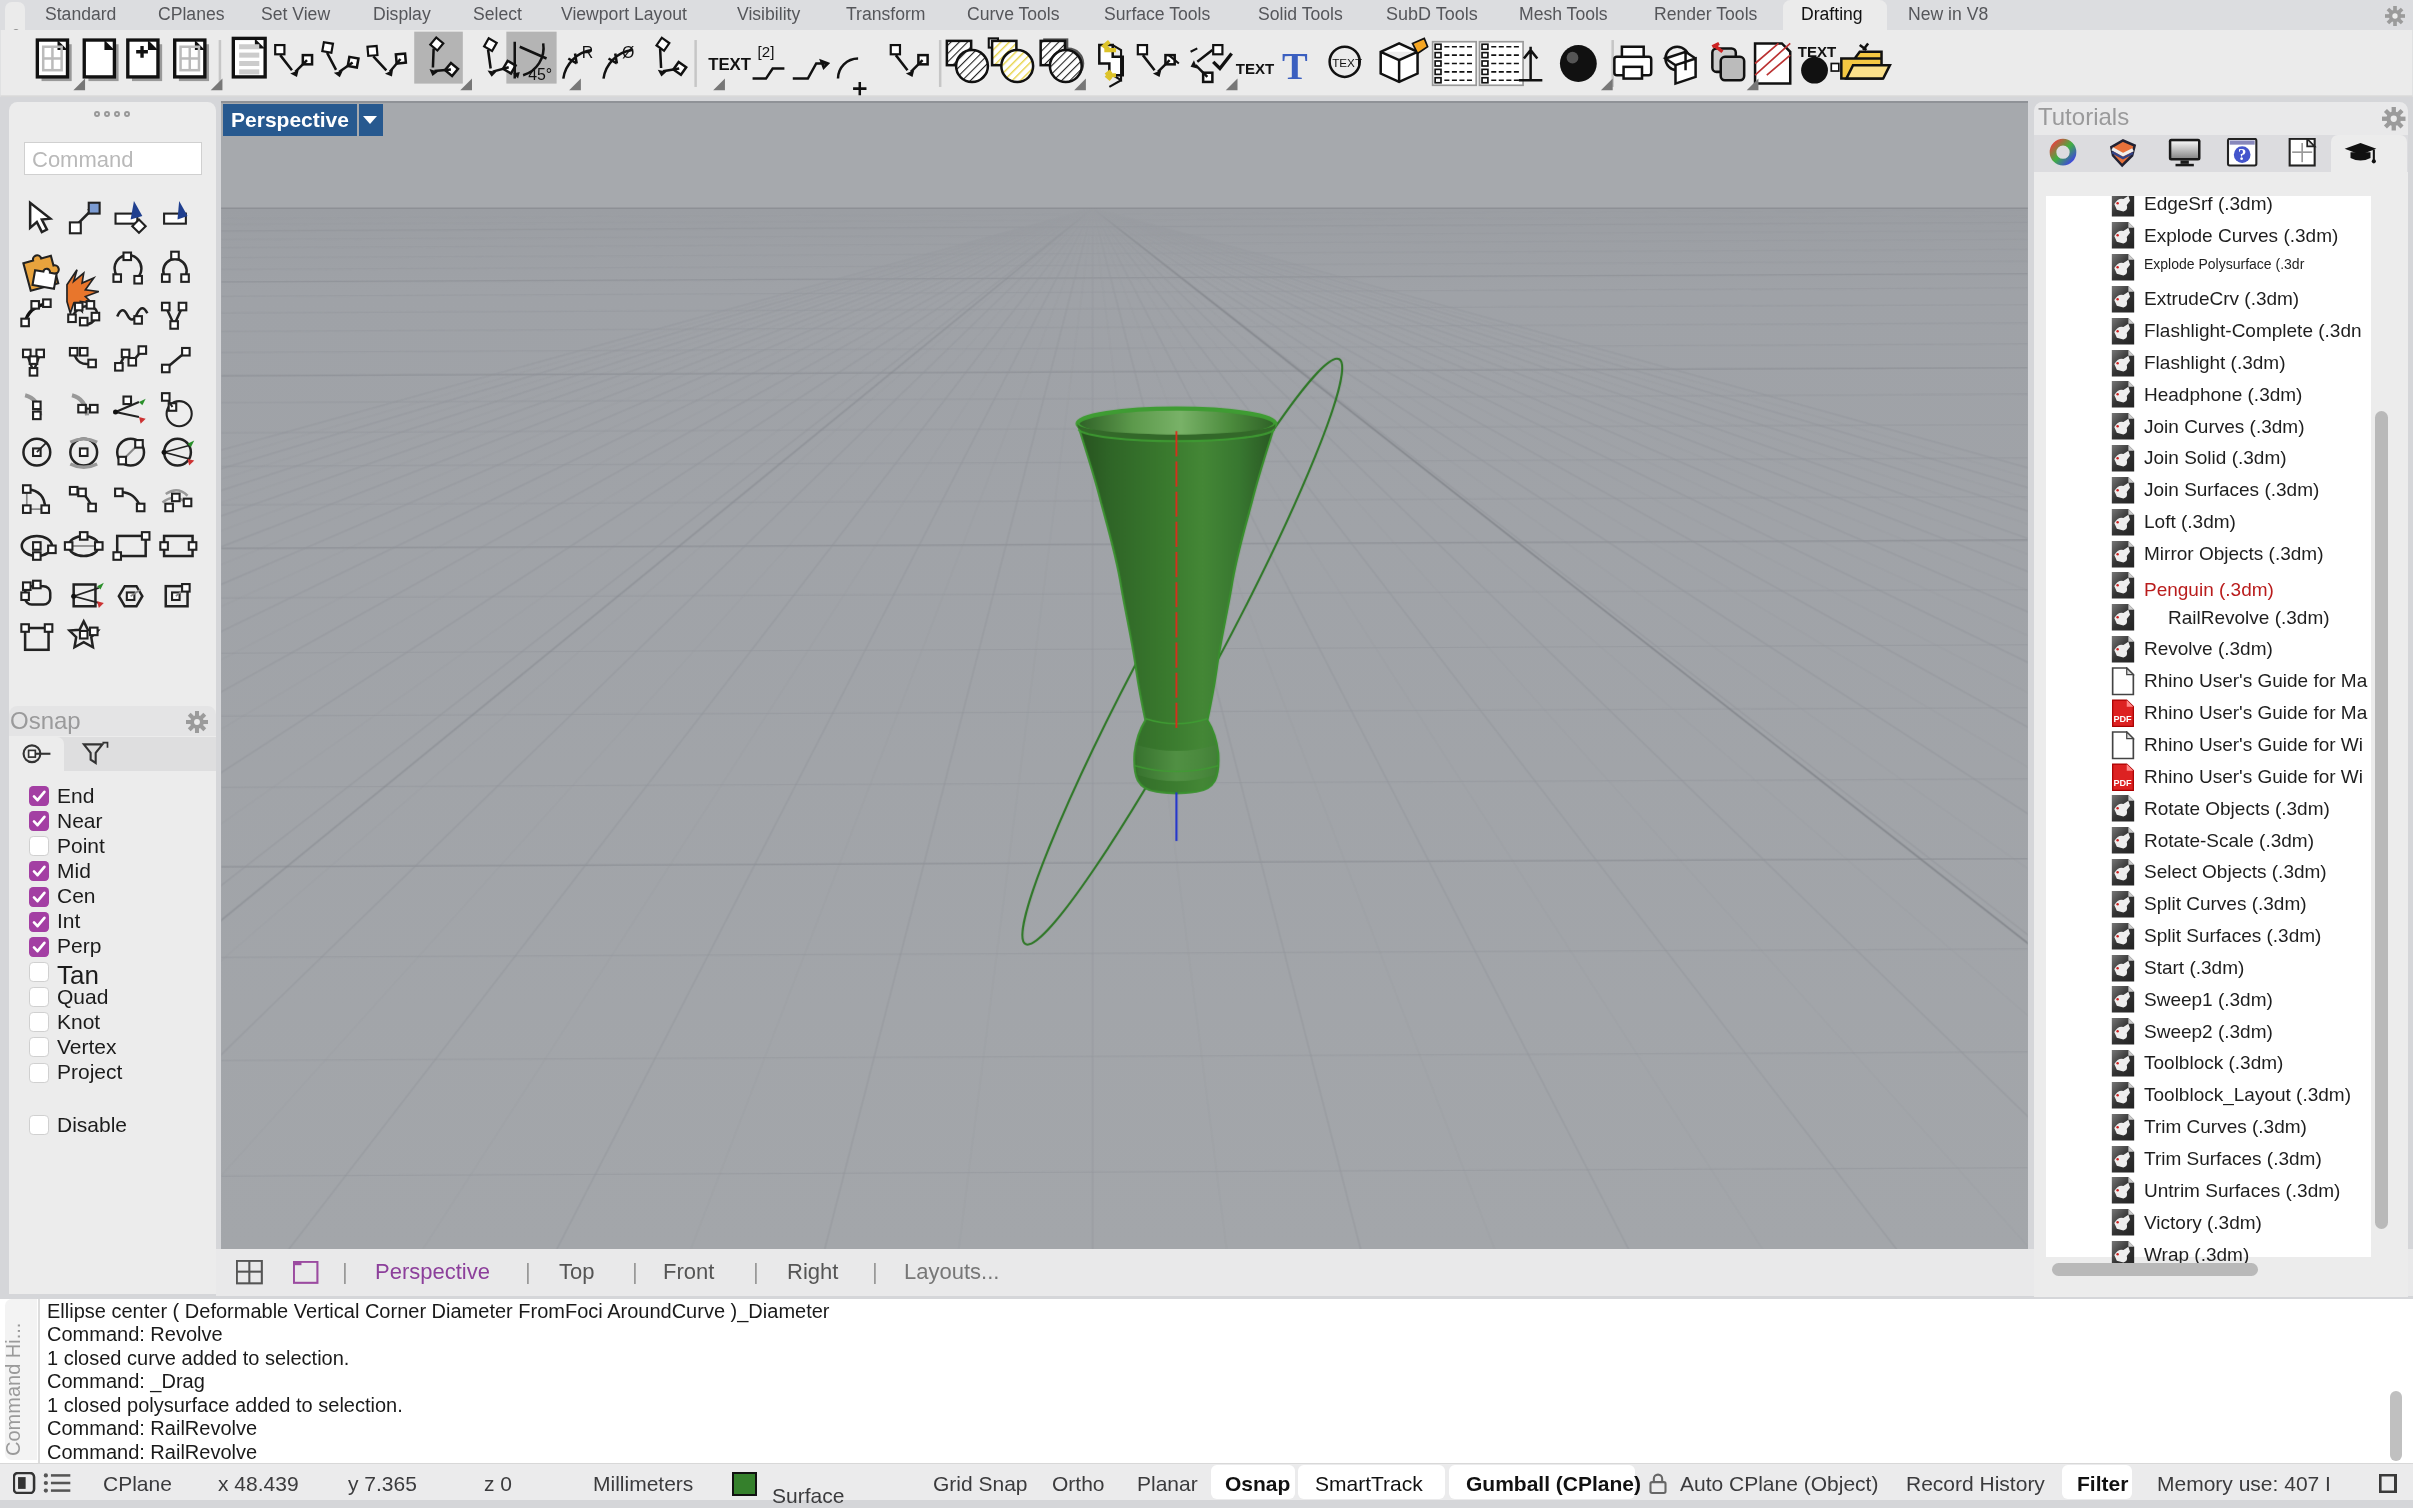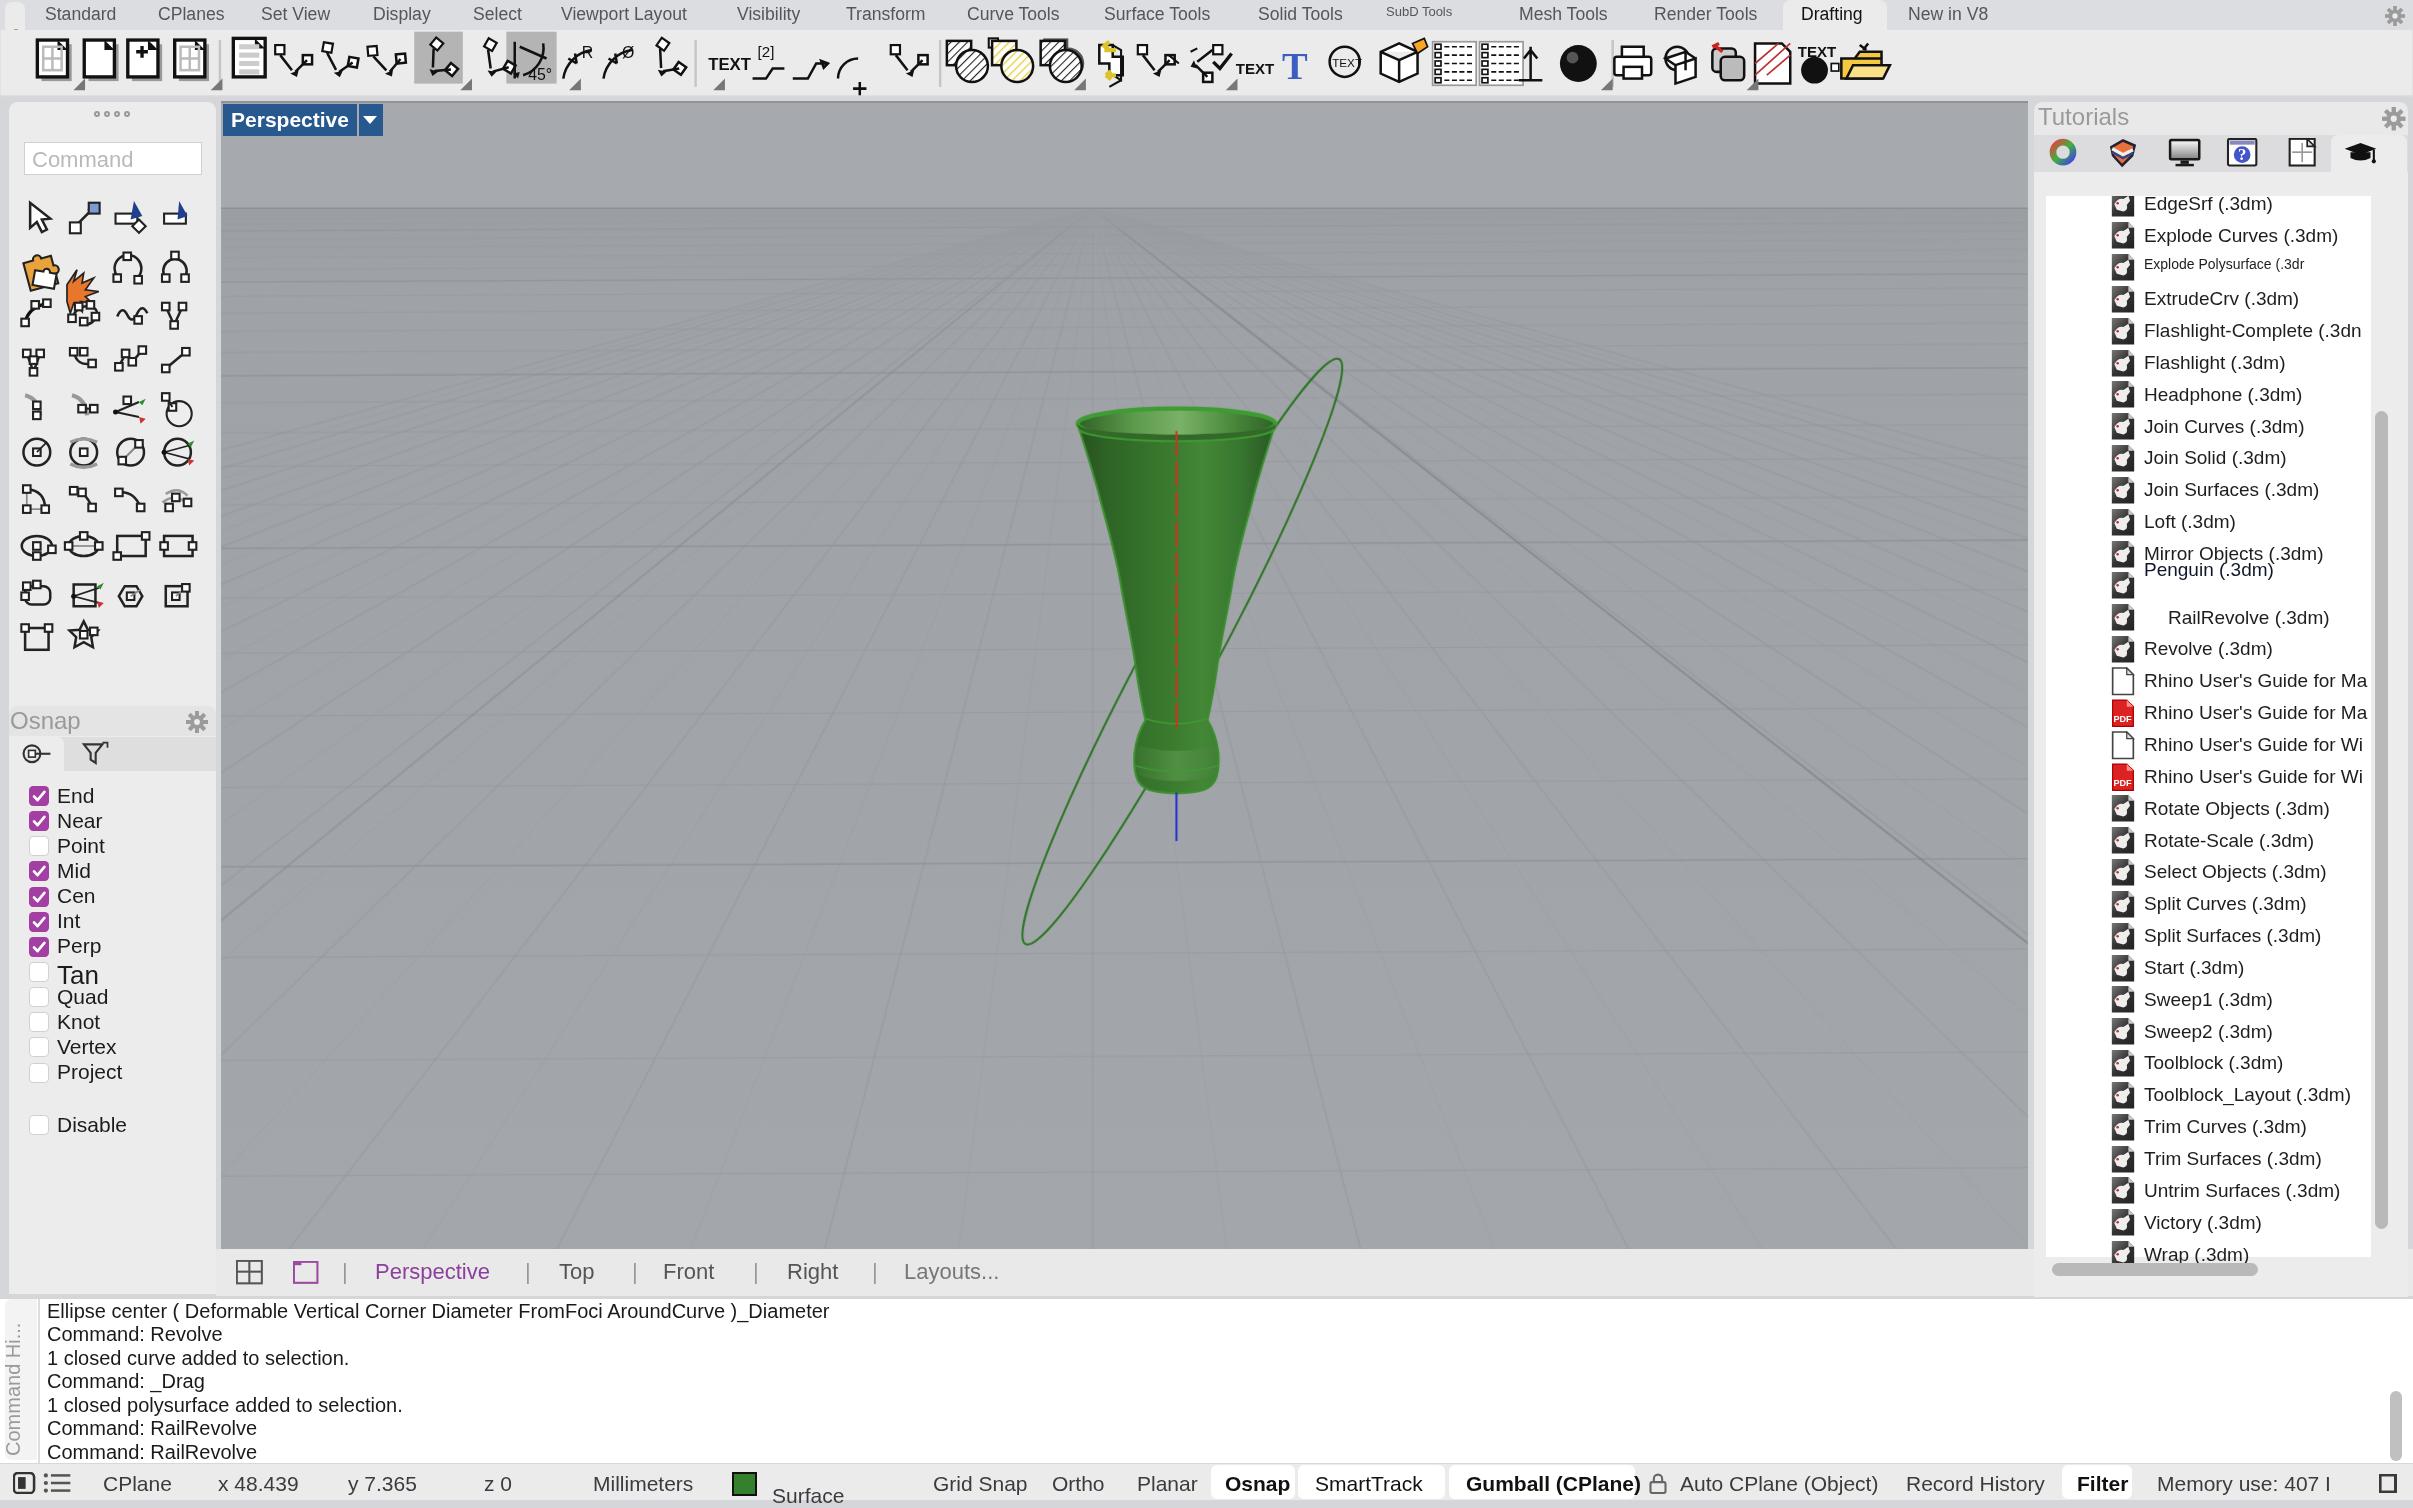--- a/index.html
+++ b/index.html
@@ -17,21 +17,21 @@
 <div class="abs" style="left:158px;top:4.2px;font-size:17.6px;color:#55565a;">CPlanes</div>
 <div class="abs" style="left:261px;top:4.2px;font-size:17.6px;color:#55565a;">Set View</div>
 <div class="abs" style="left:373px;top:4.2px;font-size:17.6px;color:#55565a;">Display</div>
 <div class="abs" style="left:473px;top:4.2px;font-size:17.6px;color:#55565a;">Select</div>
 <div class="abs" style="left:561px;top:4.2px;font-size:17.6px;color:#55565a;">Viewport Layout</div>
 <div class="abs" style="left:737px;top:4.2px;font-size:17.6px;color:#55565a;">Visibility</div>
 <div class="abs" style="left:846px;top:4.2px;font-size:17.6px;color:#55565a;">Transform</div>
 <div class="abs" style="left:967px;top:4.2px;font-size:17.6px;color:#55565a;">Curve Tools</div>
 <div class="abs" style="left:1104px;top:4.2px;font-size:17.6px;color:#55565a;">Surface Tools</div>
 <div class="abs" style="left:1258px;top:4.2px;font-size:17.6px;color:#55565a;">Solid Tools</div>
-<div class="abs" style="left:1386px;top:4.2px;font-size:13px;color:#55565a;">SubD Tools</div>
+<div class="abs" style="left:1386px;top:4.2px;font-size:18px;color:#55565a;">SubD Tools</div>
 <div class="abs" style="left:1519px;top:4.2px;font-size:17.6px;color:#55565a;">Mesh Tools</div>
 <div class="abs" style="left:1654px;top:4.2px;font-size:17.6px;color:#55565a;">Render Tools</div>
 <div class="abs" style="left:1783px;top:0;width:104px;height:31px;background:#ebebeb;border-radius:7.5px 7.5px 0 0;"></div>
 <div class="abs" style="left:1801px;top:4.2px;font-size:17.6px;color:#111;">Drafting</div>
 <div class="abs" style="left:1908px;top:4.2px;font-size:17.6px;color:#55565a;">New in V8</div>
 <svg class="abs" style="left:2385px;top:5.9px" width="20" height="20" viewBox="-12 -12 24 24">
     <circle cx="0" cy="0" r="7.5" fill="#9b9b9b"></circle>
     <rect x="-2.2" y="-12" width="4.4" height="5.5" fill="#9b9b9b" transform="rotate(0)"></rect>
     <rect x="-2.2" y="-12" width="4.4" height="5.5" fill="#9b9b9b" transform="rotate(45)"></rect>
     <rect x="-2.2" y="-12" width="4.4" height="5.5" fill="#9b9b9b" transform="rotate(90)"></rect>
@@ -873,21 +873,21 @@
             <stop offset="0" stop-color="#777"></stop>
             <stop offset="0.5" stop-color="#333"></stop>
             <stop offset="1" stop-color="#222"></stop>
           </linearGradient>
         </defs>
         <path d="M1 1 h20 l7 7 v25 h-27 z" fill="url(#rh)"></path>
         <path d="M21 1 l7 7 h-7 z" fill="#ccc"></path>
         <path d="M4 18 q5 -8 11 -6 l6 -4 2 6 -4 5 q2 6 -4 8 l-8 -2 z" fill="#eee"></path>
         <circle cx="8" cy="17" r="1.5" fill="#c22"></circle>
       </svg></div>
-    <div class="abs" style="left:98px;top:363px;font-size:19px;color:#0f172a;white-space:nowrap;">Penguin (.3dm)</div>
+    <div class="abs" style="left:98px;top:383px;font-size:19px;color:#b91c1c;white-space:nowrap;">Penguin (.3dm)</div>
     <div class="abs" style="left:65px;top:407px;"><svg width="24" height="28.5" viewBox="0 0 29 34">
         <defs>
           <linearGradient id="rh" x1="0" y1="0" x2="1" y2="1">
             <stop offset="0" stop-color="#777"></stop>
             <stop offset="0.5" stop-color="#333"></stop>
             <stop offset="1" stop-color="#222"></stop>
           </linearGradient>
         </defs>
         <path d="M1 1 h20 l7 7 v25 h-27 z" fill="url(#rh)"></path>
         <path d="M21 1 l7 7 h-7 z" fill="#ccc"></path>

